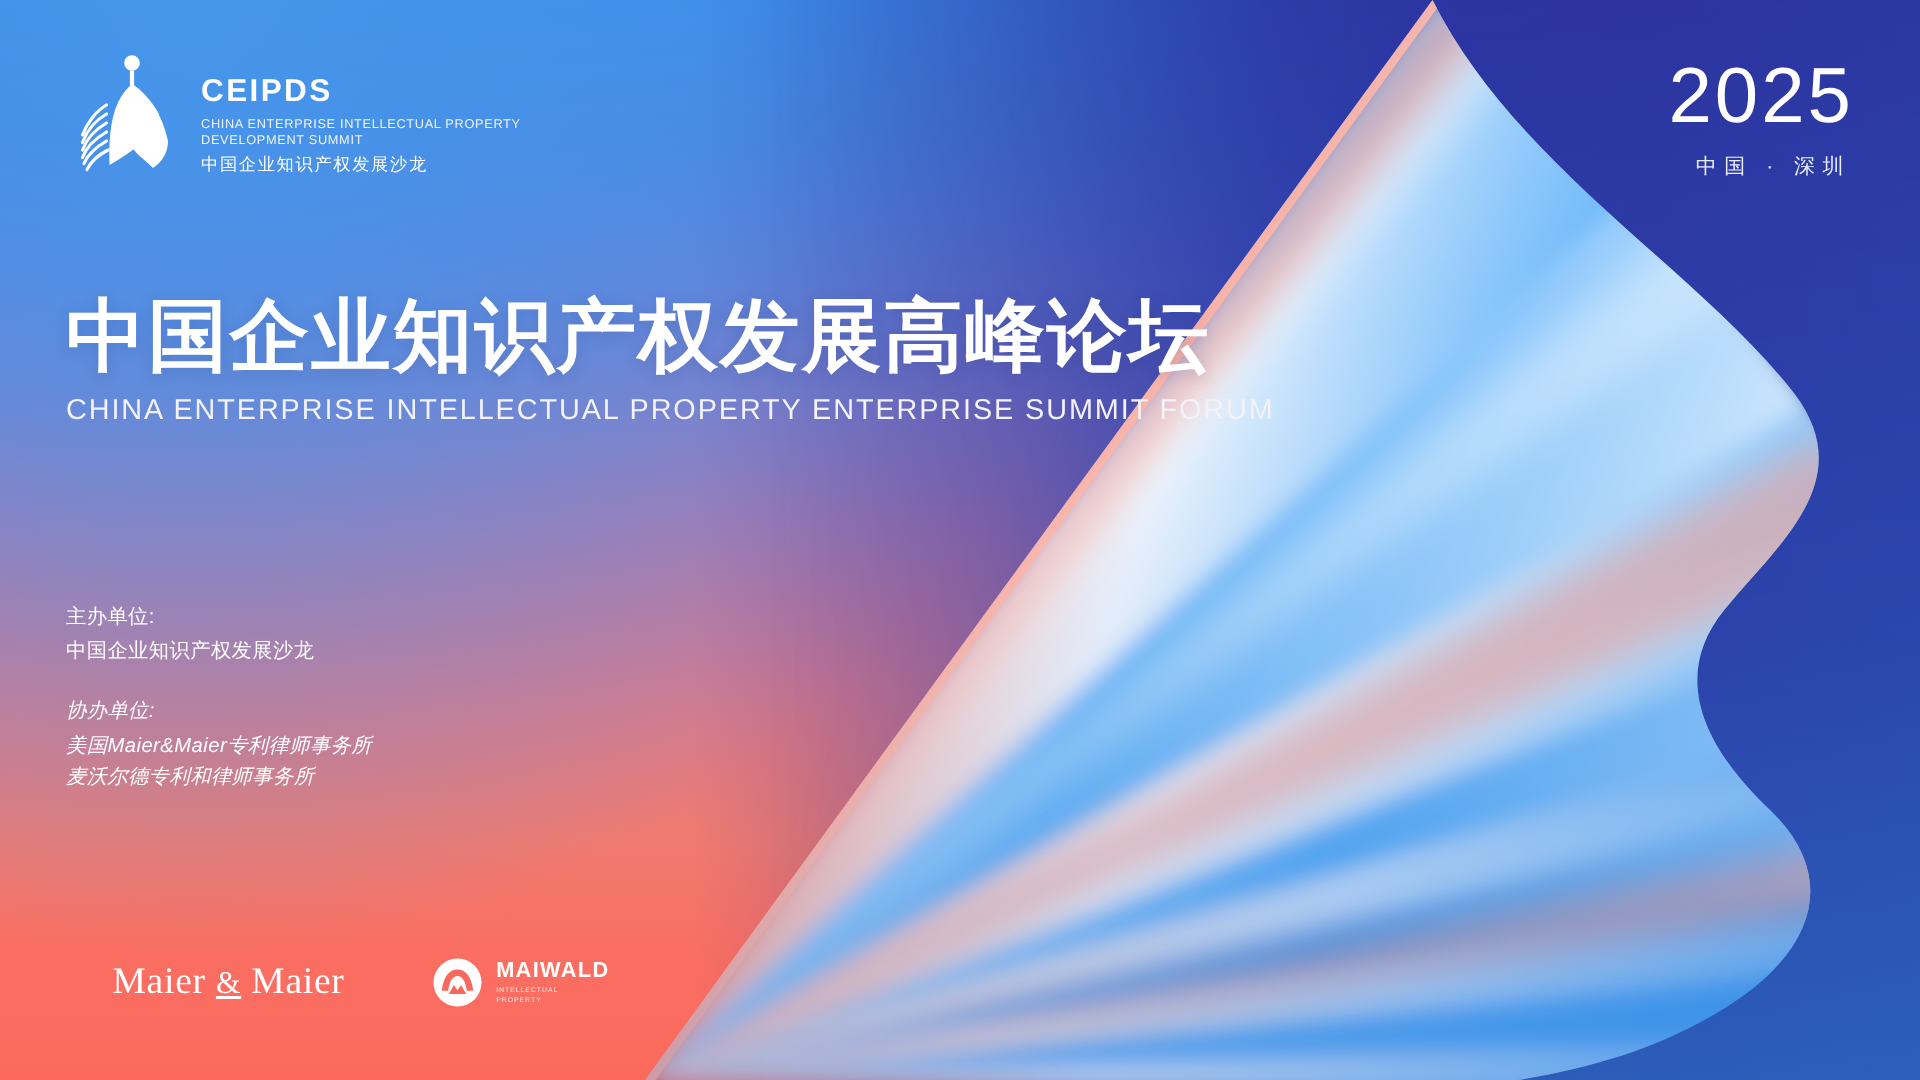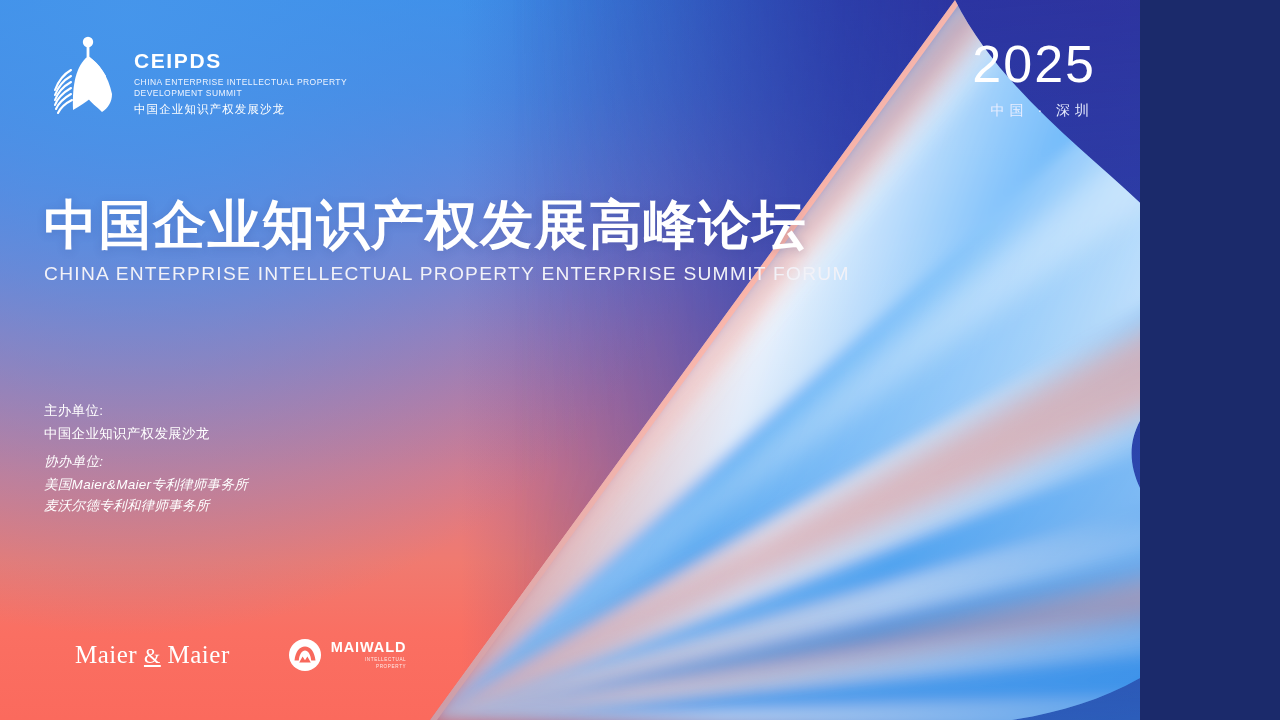--- a/index.html
+++ b/index.html
@@ -3,21 +3,21 @@
 <meta charset="utf-8">
 <title>CEIPDS 2025</title>
 <style>
   html, body {
     margin: 0;
     padding: 0;
     background: #1b2a6b;
   }
   #poster {
     position: relative;
-    width: 1140px;
+    width: 1280px;
     height: 720px;
     overflow: hidden;
     font-family: "Liberation Sans", "DejaVu Sans", sans-serif;
     background: #c2410c;
   }
 
   
   .bg-layer {
     position: absolute;
     inset: 0;
@@ -149,21 +149,21 @@
 
   
   .org-block {
     position: absolute;
     left: 44px; top: 400px;
     color: #ffffff;
     font-size: 13.5px;
     line-height: 1.62;
     letter-spacing: 0.3px;
   }
-  .org-group { margin-bottom: 6px; }
+  .org-group { margin-bottom: 18px; }
   .org-group:last-child { margin-bottom: 0; font-style: italic; }
   .org-label { margin-bottom: 1px; }
   .org-item { white-space: nowrap; }
 
   
   .sponsors {
     position: absolute;
     left: 44px; bottom: 48px;
     display: flex;
     align-items: center;
@@ -174,21 +174,21 @@
     font-family: "Liberation Serif", "DejaVu Serif", serif;
     font-size: 25px;
     font-weight: normal;
     letter-spacing: 0.5px;
     white-space: nowrap;
     margin-left: 31px;
   }
   .maier .amp { text-decoration: underline; font-size: 21px; }
   .maiwald { display: flex; align-items: center; gap: 9px; }
   .maiwald-mark { width: 34px; height: 34px; flex: none; }
-  .maiwald-text { color: #ffffff; line-height: 1; text-align: right; }
+  .maiwald-text { color: #ffffff; line-height: 1; }
   .maiwald-name {
     font-size: 14.5px;
     font-weight: bold;
     letter-spacing: 0.9px;
   }
   .maiwald-tag {
     margin-top: 3px;
     font-size: 4.6px;
     letter-spacing: 0.65px;
     color: #ffe9e6;

